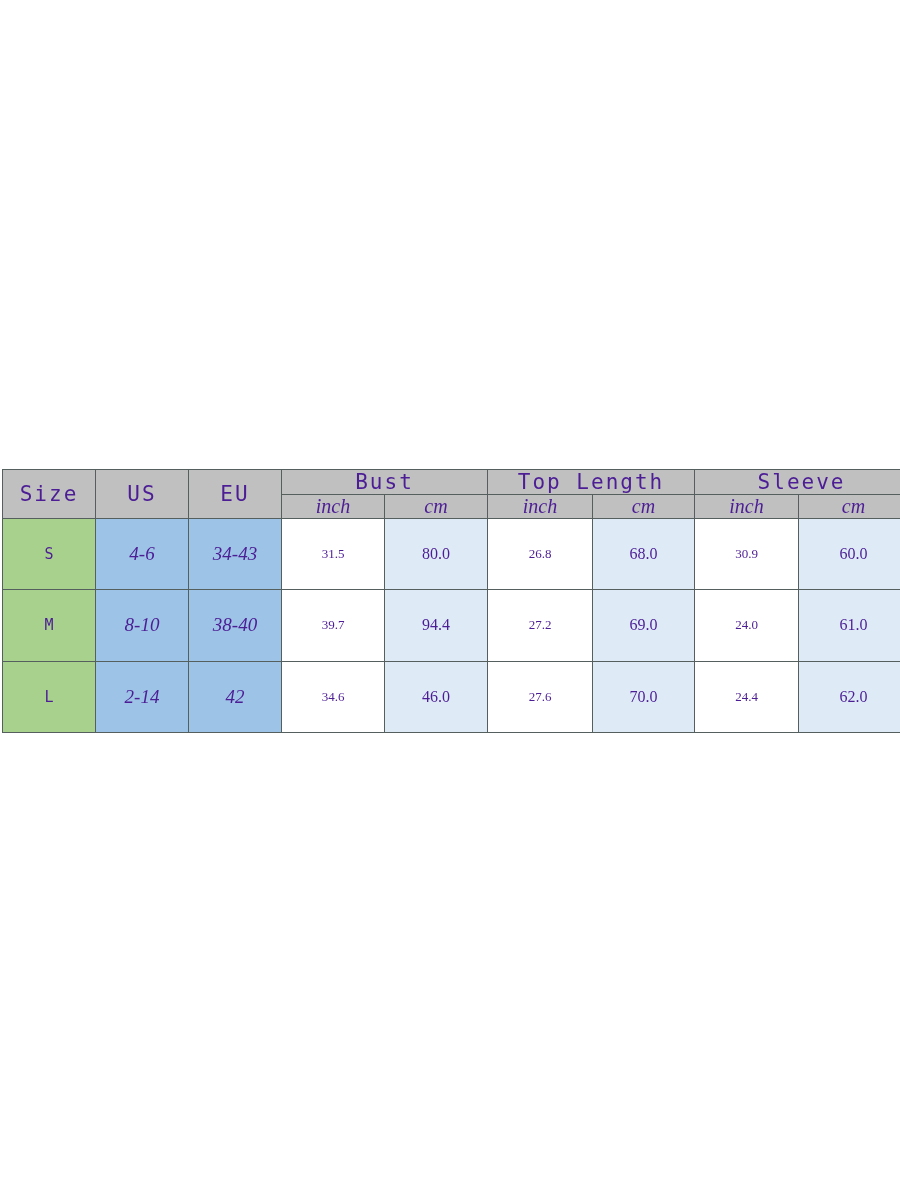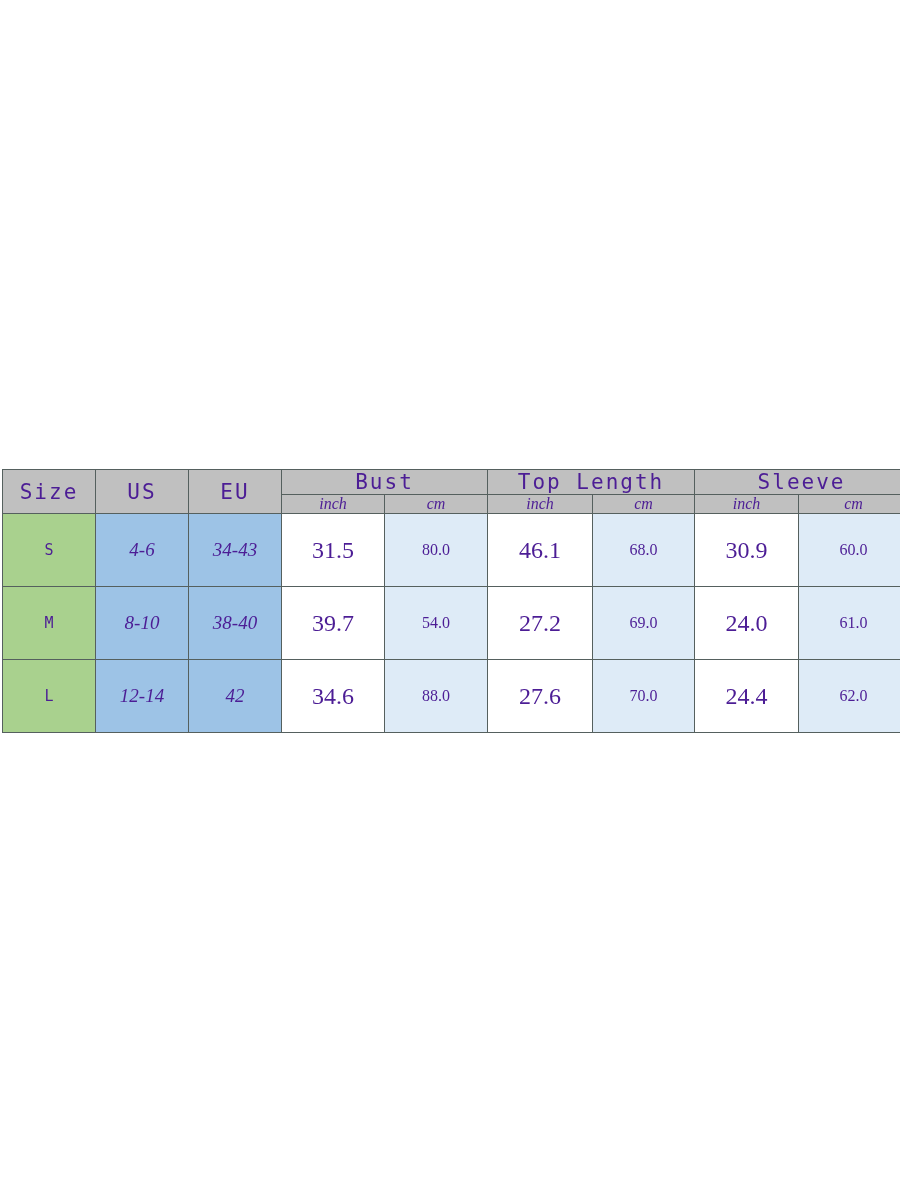--- a/index.html
+++ b/index.html
@@ -48,42 +48,42 @@
   }
   .hdr-main {
     font-family: "DejaVu Sans Mono", "Liberation Mono", monospace;
     font-size: 21px;
     letter-spacing: 2px;
     color: #232323;
   }
   .hdr-unit {
     font-family: "Liberation Serif", serif;
     font-style: italic;
-    font-size: 16px;
+    font-size: 20px;
     color: #2a2a2a;
   }
 
   
   .cell-size {
     background: #a9d18e;
     font-family: "DejaVu Sans Mono", "Liberation Mono", monospace;
     font-size: 15px;
     color: #232323;
   }
   .cell-region {
     background: #9dc3e6;
     font-family: "Liberation Serif", serif;
     font-style: italic;
     font-weight: bold;
     font-size: 19px;
     color: #16203a;
   }
   .cell-inch {
     background: #ffffff;
-    font-size: 24px;
+    font-size: 13px;
     color: #1d1d1d;
   }
   .cell-cm {
     background: #deebf7;
     font-size: 16px;
     color: #1d1d1d;
   }
 </style>
 </head>
 <body>
@@ -121,42 +121,42 @@
       </tr>
     </thead>
 
     <tbody>
       <tr>
         <td class="cell-size">S</td>
         <td class="cell-region">4-6</td>
         <td class="cell-region">34-43</td>
         <td class="cell-inch">31.5</td>
         <td class="cell-cm">80.0</td>
-        <td class="cell-inch">46.1</td>
+        <td class="cell-inch">26.8</td>
         <td class="cell-cm">68.0</td>
         <td class="cell-inch">30.9</td>
         <td class="cell-cm">60.0</td>
       </tr>
       <tr>
         <td class="cell-size">M</td>
         <td class="cell-region">8-10</td>
         <td class="cell-region">38-40</td>
         <td class="cell-inch">39.7</td>
-        <td class="cell-cm">54.0</td>
+        <td class="cell-cm">94.4</td>
         <td class="cell-inch">27.2</td>
         <td class="cell-cm">69.0</td>
         <td class="cell-inch">24.0</td>
         <td class="cell-cm">61.0</td>
       </tr>
       <tr>
         <td class="cell-size">L</td>
-        <td class="cell-region">12-14</td>
+        <td class="cell-region">2-14</td>
         <td class="cell-region">42</td>
         <td class="cell-inch">34.6</td>
-        <td class="cell-cm">88.0</td>
+        <td class="cell-cm">46.0</td>
         <td class="cell-inch">27.6</td>
         <td class="cell-cm">70.0</td>
         <td class="cell-inch">24.4</td>
         <td class="cell-cm">62.0</td>
       </tr>
     </tbody>
   </table>
 </div>
 
 </body></html>

